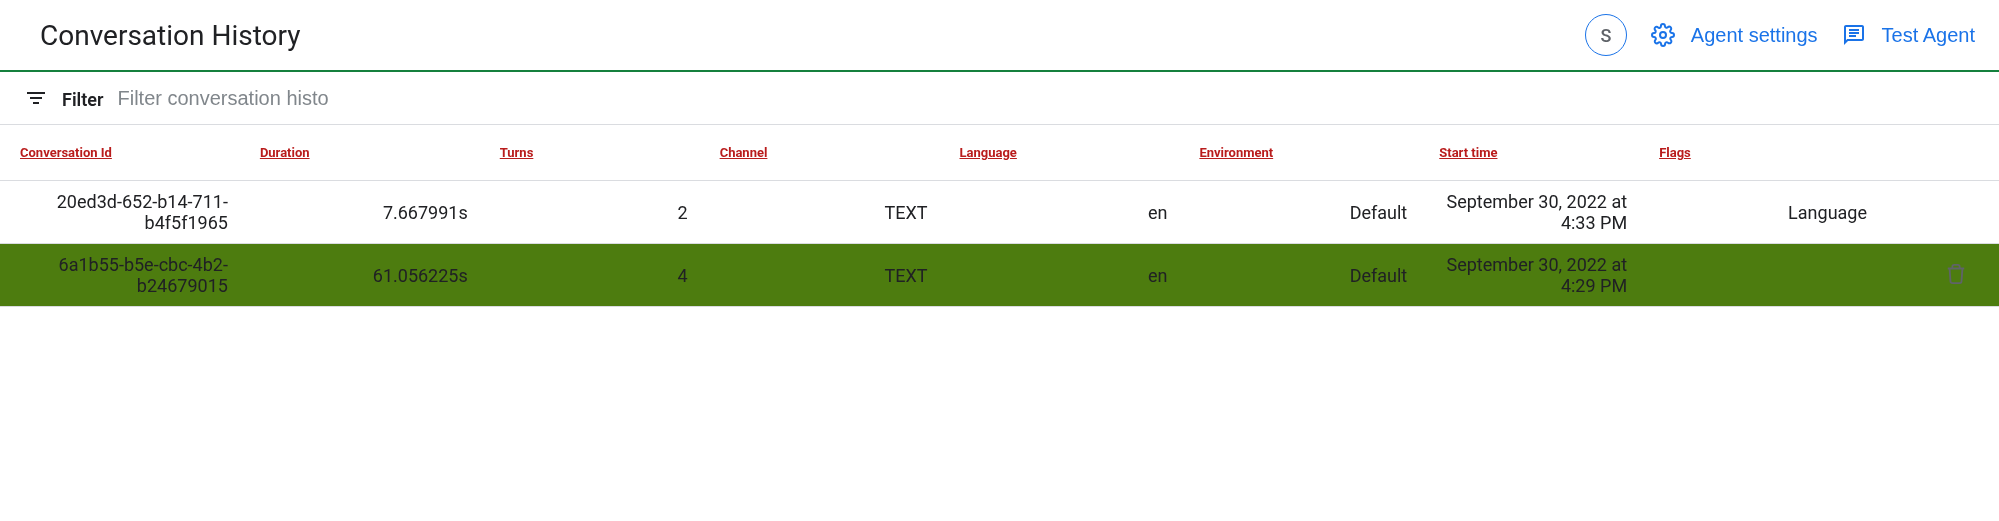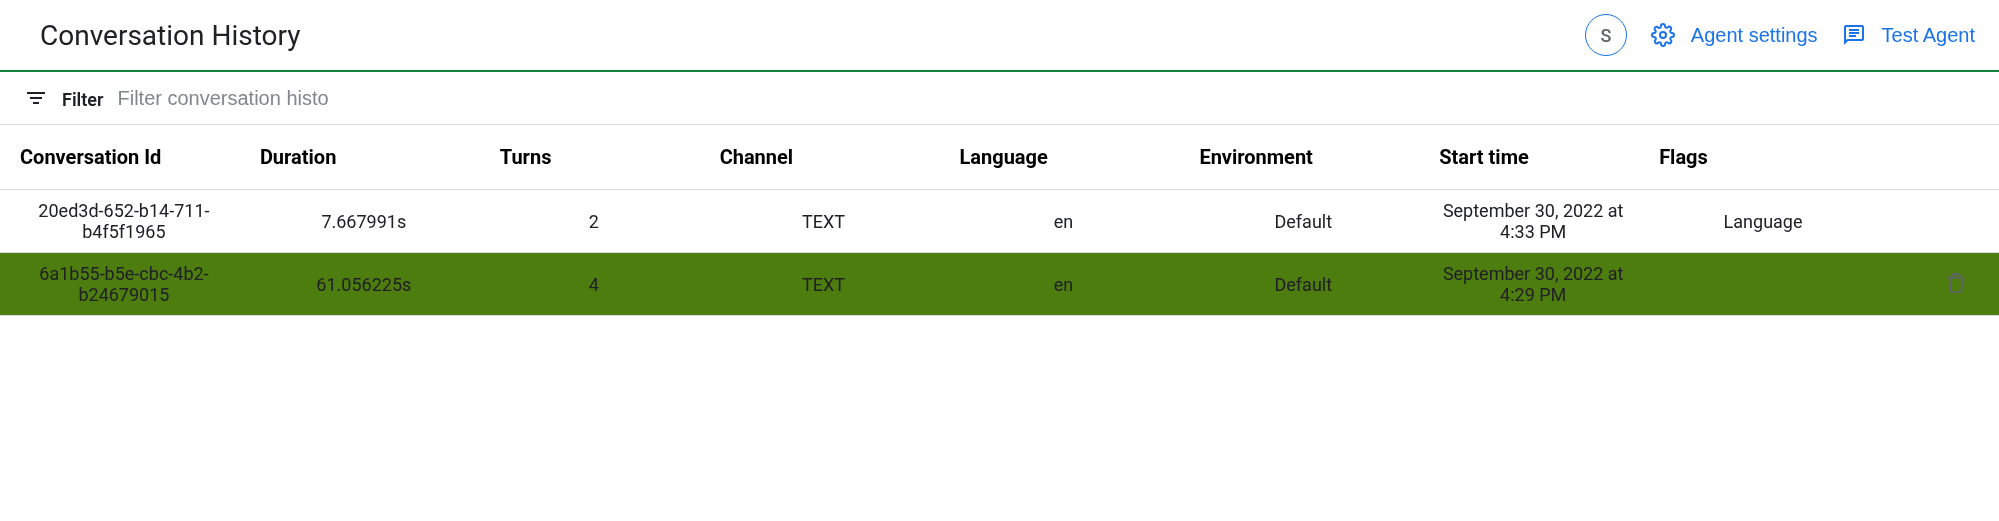--- a/index.html
+++ b/index.html
@@ -65,28 +65,29 @@
       outline: none;
       font-size: 20px;
       color: #1d4ed8;
       width: 260px;
       background: transparent;
     }
     .filter-input::placeholder { color: #80868b; }
     table { width: 100%; border-collapse: collapse; }
     th {
       text-align: left;
-      font-size: 20px;
+      font-size: 13px;
       font-weight: 700;
-      color: #000000;
+      color: #b91c1c;
       padding: 20px 12px 20px 20px;
       border-bottom: 1px solid #dadce0;
+      text-decoration: underline;
     }
     td {
-      text-align: center;
+      text-align: right;
       font-size: 18px;
       font-weight: 400;
       color: #202124;
       padding: 10px 12px 10px 20px;
       border-bottom: 1px solid #dadce0;
       vertical-align: middle;
     }
     tr.highlight { background: #4d7c0f; }
     .col-id { width: 12%; }
     .col-dur { width: 12%; }

